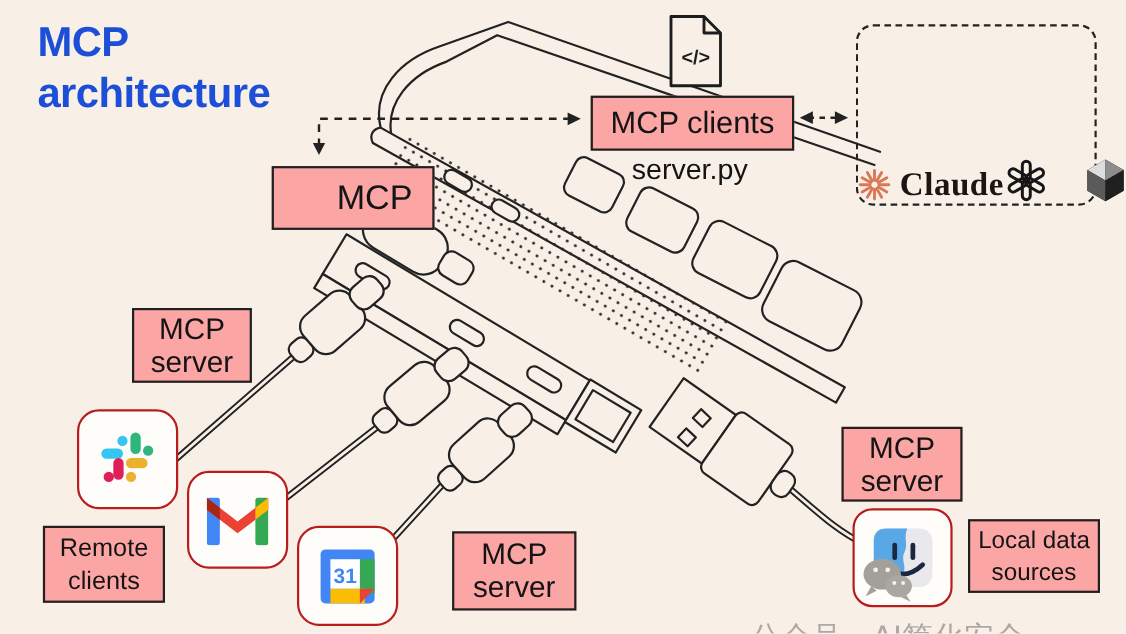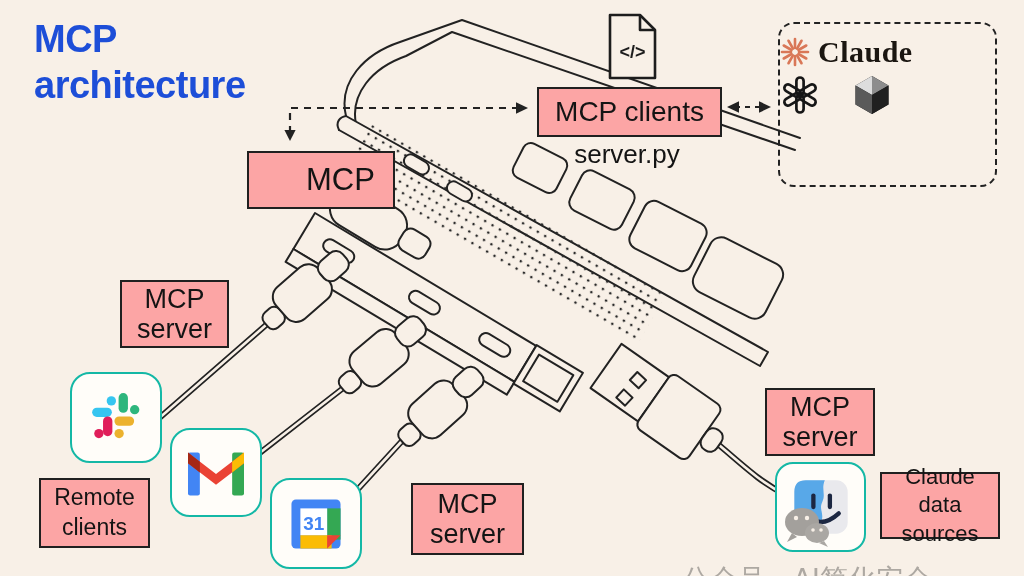--- a/index.html
+++ b/index.html
@@ -17,26 +17,26 @@
   .lbl{
     position:absolute; display:flex; align-items:center; justify-content:center;
     text-align:center; background:#fca5a5; border:2px solid #202020;
     font-size:27px; font-weight:500; line-height:1.13; color:#141414;
   }
   .plain{
     position:absolute; text-align:center; font-size:26px; font-weight:500; color:#141414;
   }
   .tile{
     position:absolute; display:flex; align-items:center; justify-content:center;
-    background:#fffdf9; border:2px solid #14b8a6; border-radius:20px;
+    background:#fffdf9; border:2px solid #b91c1c; border-radius:20px;
   }
   .hosts-wrap{
     position:absolute; left:778px; top:22px; width:219px; height:165px;
     border:2.2px dashed #222; border-radius:16px; box-sizing:border-box;
-    display:flex; flex-direction:column; align-items:flex-start;
+    display:flex; flex-direction:row; align-items:flex-end;
   }
   .claude-row{display:flex; align-items:center; gap:8px; margin-top:11px; height:34px;}
   .claude-word{
     font-family:"Liberation Serif",serif; font-weight:600; font-size:30px; color:#1b1611; letter-spacing:0.5px;
   }
   .logos-row{display:flex; align-items:center; gap:32px; margin-top:5px; height:42px;}
   .hosts-box{
     position:absolute; left:14px; top:103px; width:187px; height:46px;
     display:flex; align-items:center; justify-content:center;
     background:#f9f2e9; border:2px solid #202020; font-size:28px; font-weight:500;
@@ -225,21 +225,21 @@
         <polygon points="-16.5,-9.5 0,0 0,19 -16.5,9.5" fill="#5a5a5a"></polygon>
         <polygon points="16.5,-9.5 16.5,9.5 0,19 0,0" fill="#202020"></polygon>
       </svg>
     </div>
   </div>
 
   <div class="lbl box-server-left">MCP server</div>
   <div class="lbl box-server-mid">MCP server</div>
   <div class="lbl box-server-right">MCP server</div>
   <div class="lbl box-remote">Remote clients</div>
-  <div class="lbl box-local">Claude data sources</div>
+  <div class="lbl box-local">Local data sources</div>
 
   <div class="tile tile-slack">
     <svg width="56" height="56" viewBox="0 0 54 54">
       <rect x="18" y="6" width="9" height="9" rx="4.5" fill="#36C5F0"></rect>
       <rect x="29.5" y="3" width="9" height="19" rx="4.5" fill="#2EB67D"></rect>
       <rect x="40.5" y="14.5" width="9" height="9" rx="4.5" fill="#2EB67D"></rect>
       <rect x="4" y="17" width="19" height="9" rx="4.5" fill="#36C5F0"></rect>
       <rect x="25.5" y="25.5" width="19" height="9" rx="4.5" fill="#ECB22E"></rect>
       <rect x="14.5" y="25.5" width="9" height="19" rx="4.5" fill="#E01E5A"></rect>
       <rect x="6" y="37.5" width="9" height="9" rx="4.5" fill="#E01E5A"></rect>

